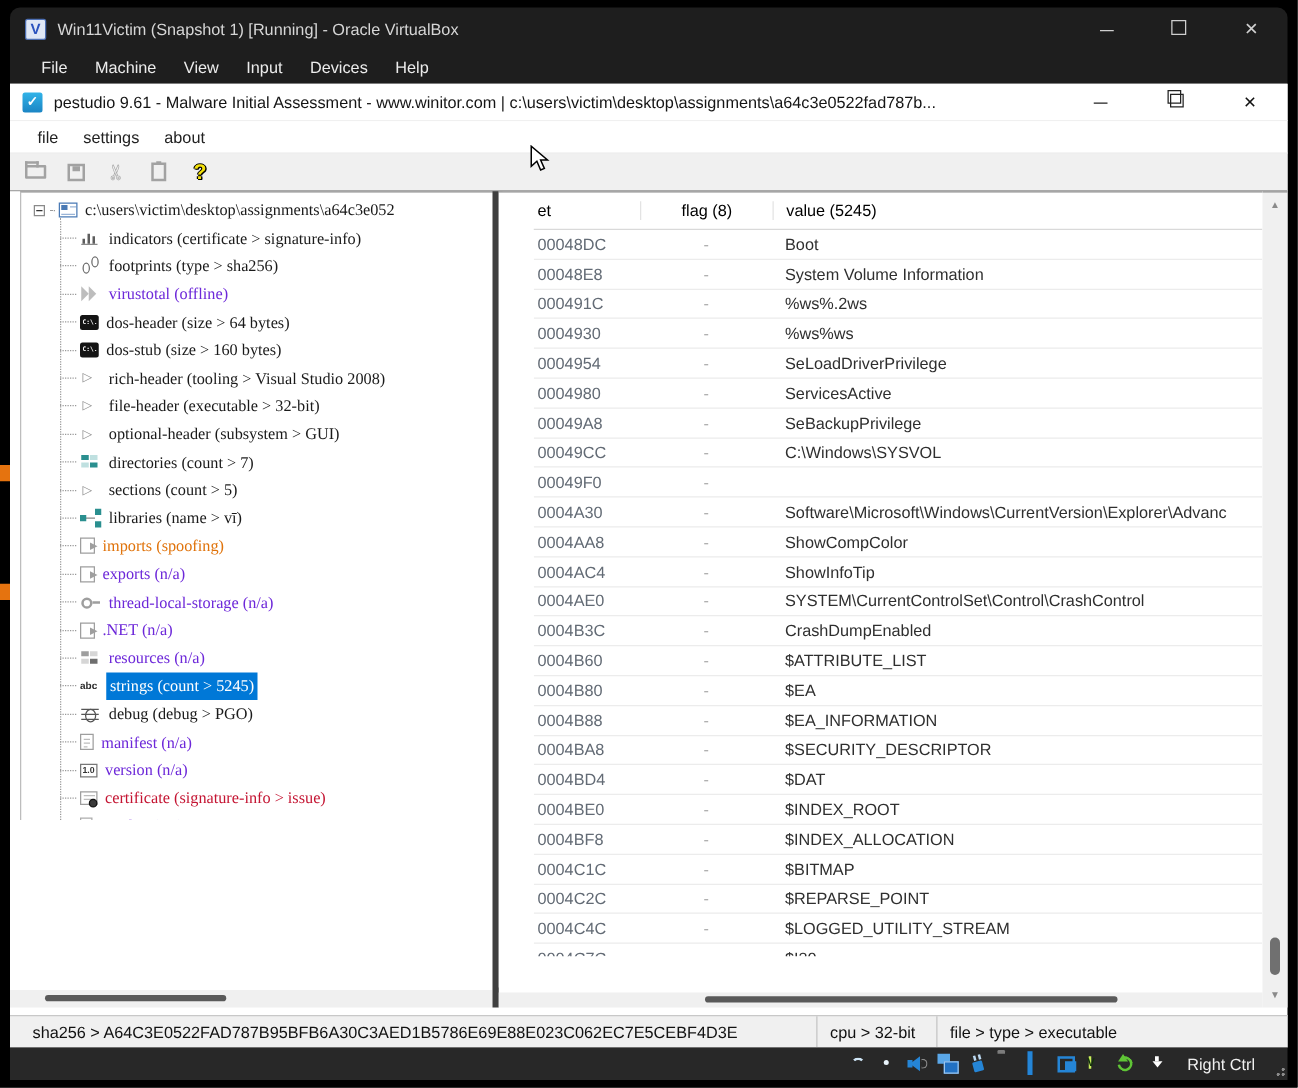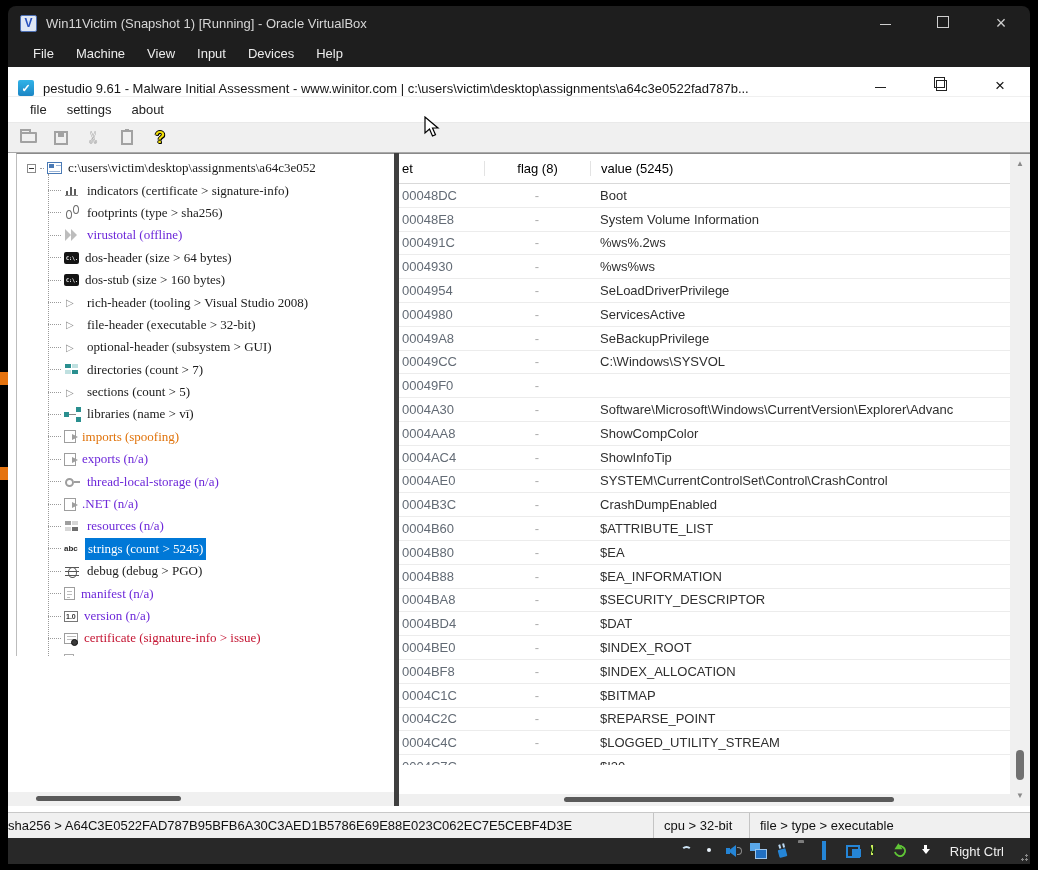--- a/index.html
+++ b/index.html
@@ -19,21 +19,21 @@
   .win-ctrls .wc { width:58px; text-align:center; cursor:default; }
   .wc-min::before { content:""; display:inline-block; width:11px; border-top:1px solid #cfcfcf; vertical-align:middle; }
   .wc-max::before { content:""; display:inline-block; width:10px; height:10px; border:1px solid #cfcfcf; }
   .wc-close::before { content:"\00D7"; font-size:18px; color:#cfcfcf; }
   #vbox-menu { left:8px; right:8px; top:40px; height:27px; background:#1e1e1e;
     display:flex; align-items:center; color:#ececec; font-size:13px; padding-left:14px; }
   #vbox-menu .mi { padding:0 11px; }
 
   
   #pw { left:8px; right:8px; top:67px; height:771px; background:#fff; color:#111; }
-  #p-title { left:0; right:0; top:0; height:30px; background:#fff; display:flex; align-items:flex-end;
+  #p-title { left:0; right:0; top:0; height:30px; background:#fff; display:flex; align-items:center;
     font-size:13px; color:#151515; border-bottom:1px solid #f0f0f0; }
   #p-title .p-ico { width:16px; height:16px; margin:0 9px 0 10px; border-radius:2px;
     background:linear-gradient(#31b3e8,#1b85c4); position:relative; }
   #p-title .p-ico::after { content:"\2713"; position:absolute; left:0; right:0; top:0;
     color:#fff; font:700 11px/16px "Liberation Sans",sans-serif; text-align:center; }
   .p-ctrls { margin-left:auto; display:flex; align-items:center; }
   .p-ctrls .wc { width:60px; text-align:center; }
   .pc-min::before { content:""; display:inline-block; width:11px; border-top:1px solid #222; vertical-align:middle; }
   .pc-restore { position:relative; }
   .pc-restore::before { content:""; display:inline-block; width:9px; height:9px; border:1px solid #222; background:#fff; margin-left:2px; }
@@ -133,21 +133,21 @@
   .i-certificate::after { content:""; position:absolute; right:-1px; bottom:-3px; width:5px; height:5px;
     background:#3a3a3a; border-radius:50%; border:1px solid #111; }
   .i-overlay { width:10px; height:13px; border:1px solid #adadad; background:#fff; }
   #tree-hscroll { left:0; top:725px; width:386px; height:14px; background:#f0f0f0; }
   #tree-hscroll .thumb { position:absolute; left:28px; top:4px; width:145px; height:5px; background:#5a5a5a; border-radius:3px; }
 
   
   #splitter { left:386px; top:86px; width:5px; height:653px; background:#3f3f3f; }
 
   
-  #table-panel { left:391px; top:86px; width:611px; height:637px; background:#fff; overflow:hidden; border-top:1px solid #8a8a8a; }
+  #table-panel { left:391px; top:86px; width:611px; height:637px; background:#fff; overflow:hidden; border-top:1px solid #8a8a8a;padding-left:28px; }
   #thead { display:flex; height:30px; align-items:center; font-size:13px; color:#000; border-bottom:1px solid #d9d9d9; }
   .c-off { width:85px; padding-left:3px; flex:none; overflow:hidden; }
   .c-flag { width:106px; flex:none; text-align:center; border-left:1px solid #e3e3e3; overflow:hidden; }
   .c-val { flex:1; padding-left:10px; border-left:1px solid #e3e3e3; overflow:hidden; white-space:nowrap; }
   #tbody { height:581px; overflow:hidden; }
   .drow { display:flex; height:23.8px; align-items:center; font-size:13px; border-bottom:1px solid #ececec; }
   .drow .c-off { color:#636b75; }
   .drow .c-flag { color:#adadad; border-left:none; }
   .drow .c-val { color:#2f2f2f; border-left:none; }
   #table-hscroll { left:391px; top:727px; width:611px; height:12px; background:#f0f0f0; }
@@ -156,21 +156,21 @@
   
   #vscroll { left:1002px; top:86px; width:20px; height:653px; background:#f0f0f0; border-top:1px solid #8a8a8a; }
   #vscroll .arr { position:absolute; left:0; width:20px; height:16px; color:#8a8a8a; font-size:8px; text-align:center; line-height:16px; }
   #vscroll .arr.up { top:2px; }
   #vscroll .arr.down { bottom:2px; }
   #vscroll .thumb { position:absolute; left:6px; bottom:26px; width:8px; height:30px; background:#707070; border-radius:4px; }
 
   
   #p-status { left:0; right:0; bottom:0; height:26px; background:#f0f0f0; border-top:1px solid #c8c8c8;
     display:flex; align-items:center; font-size:13px; color:#111; }
-  #p-status .seg1 { width:645px; padding-left:0; white-space:nowrap; overflow:hidden; }
+  #p-status .seg1 { width:645px; padding-left:18px; white-space:nowrap; overflow:hidden; }
   #p-status .seg2 { width:95px; padding-left:10px; }
   #p-status .seg3 { padding-left:10px; }
   #p-status .vsep { width:1px; height:100%; background:#c4c4c4; }
 
   
   #vbox-status { left:8px; right:8px; bottom:6px; height:26px; background:#282828; display:flex;
     align-items:center; justify-content:flex-end; gap:7px; padding-right:26px; color:#f0f0f0; font-size:13px; }
   .sbi { position:relative; width:17px; height:16px; flex:none; }
   .s-hdd { background:#1e7fd0; border-radius:50%; width:14px; height:14px; margin-top:1px; }
   .s-hdd::after { content:""; position:absolute; left:3px; top:3px; width:7px; height:7px;

